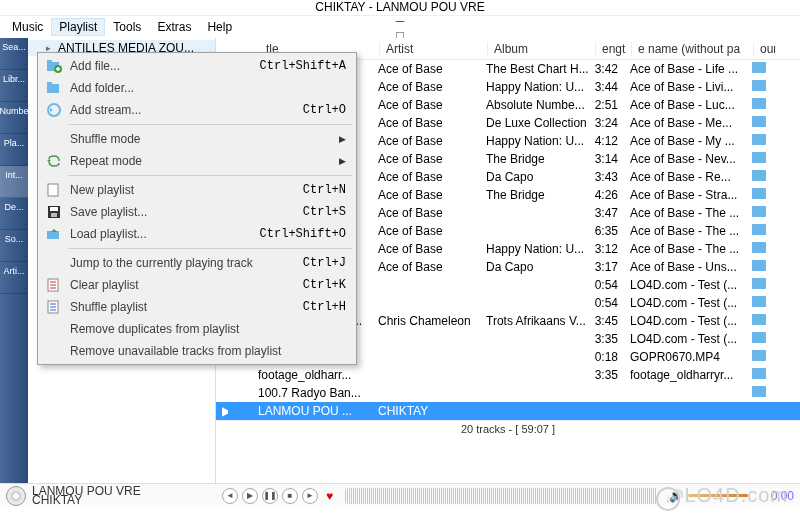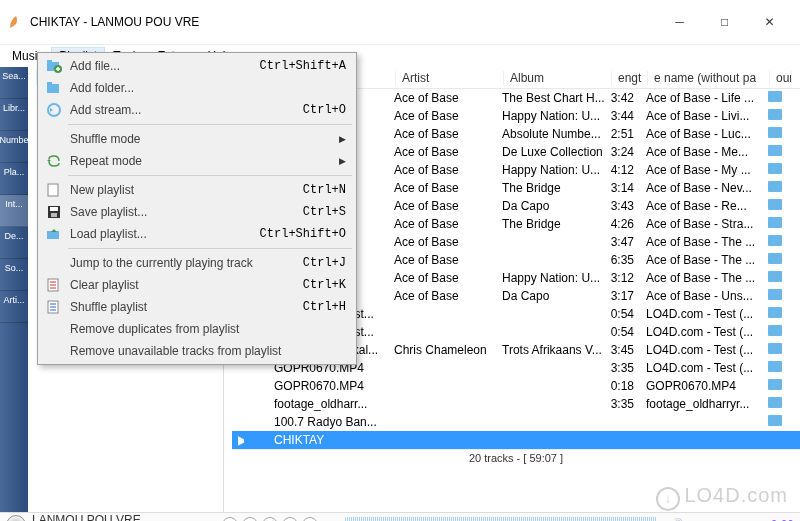--- a/index.html
+++ b/index.html
@@ -1,27 +1,27 @@
 <!DOCTYPE html>
 <html><head>
 <meta charset="utf-8">
 <style>
 * { margin: 0; padding: 0; box-sizing: border-box; font-family: "Segoe UI", Tahoma, sans-serif; font-size: 12px; }
 body { background: #fff; width: 800px; height: 521px; overflow: hidden; position: relative; }
 
-.titlebar { height: 45px; display: flex; align-items: center; padding: 0 8px; background: #fff; border-bottom: 1px solid #eee; }
+.titlebar { height: 16px; display: flex; align-items: center; padding: 0 8px; background: #fff; border-bottom: 1px solid #eee; flex-direction: column; }
 .titlebar .logo { width: 16px; height: 16px; margin-right: 6px; }
 .titlebar .title { flex: 1; color: #000; }
 .titlebar .winbtn { width: 45px; height: 28px; display: flex; align-items: center; justify-content: center; color: #333; }
 
 .menubar { height: 22px; display: flex; align-items: center; padding: 0 4px; background: #fff; }
 .menubar .mitem { padding: 2px 8px; color: #000; }
 .menubar .mitem.open { background: #e5f1fb; border: 1px solid #cce4f7; padding: 1px 7px; }
 
-.workspace { display: flex; height: calc(100% - 76px); gap: 8px; }
+.workspace { display: flex; height: calc(100% - 76px); }
 
 .sidetabs { width: 28px; background: linear-gradient(to right, #4a6a9a, #2a4a7a); display: flex; flex-direction: column; }
 .sidetab { height: 32px; color: #fff; display: flex; align-items: flex-start; justify-content: center; padding-top: 4px; font-size: 9px; border-bottom: 1px solid rgba(0,0,0,.2); text-align: center; overflow: hidden; }
 .sidetab.active { background: rgba(255,255,255,.2); }
 
 .tree { width: 188px; background: #fff; border-right: 1px solid #ddd; padding: 2px 0; overflow: hidden; }
 .tree-item { padding: 1px 0 1px 18px; color: #000; display: flex; align-items: center; white-space: nowrap; position: relative; }
 .tree-item .arrow { width: 10px; display: inline-block; color: #666; font-size: 9px; margin-right: 2px; }
 .tree-item.sel { background: #e5f1fb; }
 
@@ -418,20 +418,21 @@
           <div class="cell c2">100.7 Radyo Ban...</div>
           <div class="cell c3"></div>
           <div class="cell c4"></div>
           <div class="cell c5"></div>
           <div class="cell c6"></div>
           <div class="cell c7"><span class="folder-ico"></span></div>
         </div>
         <div class="row sel">
           <div class="cell c0 playmark">▶</div>
           <div class="cell c1"></div>
+          <div class="cell c2">LANMOU POU ...</div>
           <div class="cell c3">CHIKTAY</div>
           <div class="cell c4"></div>
           <div class="cell c5"></div>
           <div class="cell c6"></div>
           <div class="cell c7"></div>
         </div>
       </div>
     <div class="trackcount">20 tracks - [ 59:07 ]</div>
   </div>
 </div>

